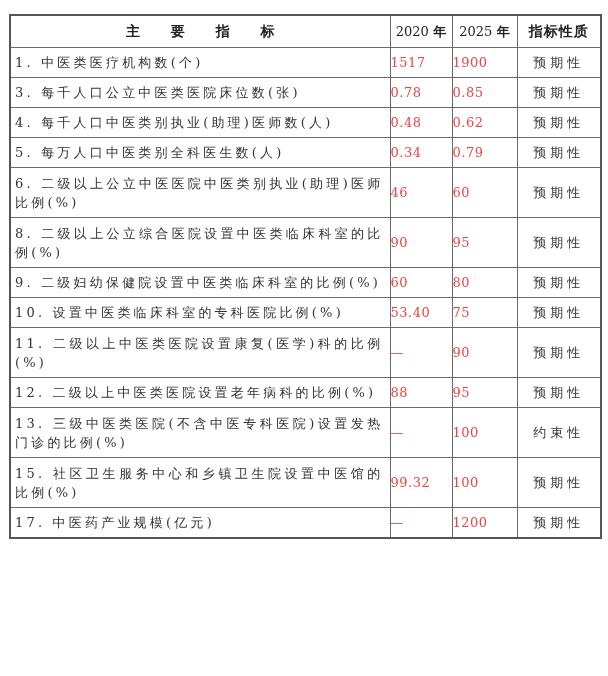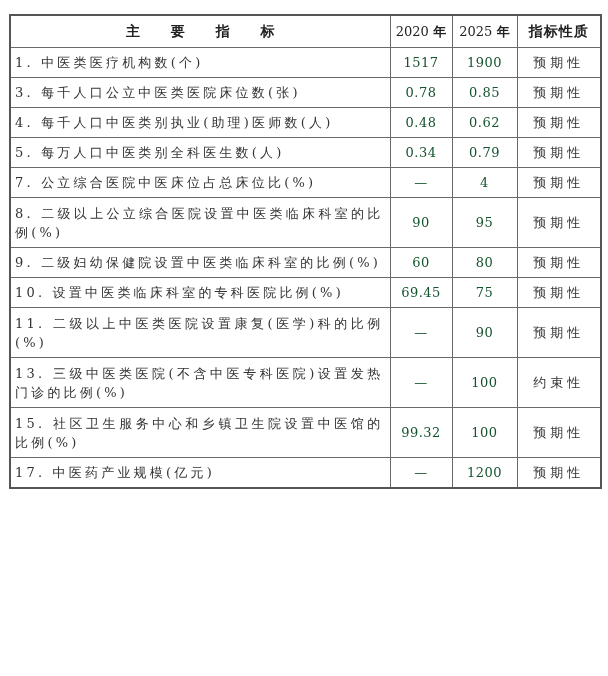--- a/index.html
+++ b/index.html
@@ -68,22 +68,22 @@
     td.name {
       text-align: justify;
       padding: 4px 6px 4px 4px;
       letter-spacing: 3.2px;
       color: #333;
       margin-left: 36px;
     }
     tr.r1 td { height: 21px; }
     tr.r2 td { height: 41px; }
     td.num {
-      text-align: center;
-      color: #14532d;
+      text-align: left;
+      color: #ef4444;
       letter-spacing: 0.5px;
     }
     td.type {
       text-align: center;
       letter-spacing: 4px;
       color: #333;
     }
   </style>
 </head>
 <body>
@@ -122,48 +122,54 @@
         <td class="num">0.48</td>
         <td class="num">0.62</td>
         <td class="type">预期性</td>
       </tr>
       <tr class="r1">
         <td class="name">5. 每万人口中医类别全科医生数(人)</td>
         <td class="num">0.34</td>
         <td class="num">0.79</td>
         <td class="type">预期性</td>
       </tr>
-      <tr class="r1">
-        <td class="name">7. 公立综合医院中医床位占总床位比(%)</td>
-        <td class="num">—</td>
-        <td class="num">4</td>
+      <tr class="r2">
+        <td class="name">6. 二级以上公立中医医院中医类别执业(助理)医师比例(%)</td>
+        <td class="num">46</td>
+        <td class="num">60</td>
         <td class="type">预期性</td>
       </tr>
       <tr class="r2">
         <td class="name">8. 二级以上公立综合医院设置中医类临床科室的比例(%)</td>
         <td class="num">90</td>
         <td class="num">95</td>
         <td class="type">预期性</td>
       </tr>
       <tr class="r1">
         <td class="name">9. 二级妇幼保健院设置中医类临床科室的比例(%)</td>
         <td class="num">60</td>
         <td class="num">80</td>
         <td class="type">预期性</td>
       </tr>
       <tr class="r1">
         <td class="name">10. 设置中医类临床科室的专科医院比例(%)</td>
-        <td class="num">69.45</td>
+        <td class="num">53.40</td>
         <td class="num">75</td>
         <td class="type">预期性</td>
       </tr>
       <tr class="r2">
         <td class="name">11. 二级以上中医类医院设置康复(医学)科的比例(%)</td>
         <td class="num">—</td>
         <td class="num">90</td>
+        <td class="type">预期性</td>
+      </tr>
+      <tr class="r1">
+        <td class="name">12. 二级以上中医类医院设置老年病科的比例(%)</td>
+        <td class="num">88</td>
+        <td class="num">95</td>
         <td class="type">预期性</td>
       </tr>
       <tr class="r2">
         <td class="name">13. 三级中医类医院(不含中医专科医院)设置发热门诊的比例(%)</td>
         <td class="num">—</td>
         <td class="num">100</td>
         <td class="type">约束性</td>
       </tr>
       <tr class="r2">
         <td class="name">15. 社区卫生服务中心和乡镇卫生院设置中医馆的比例(%)</td>

